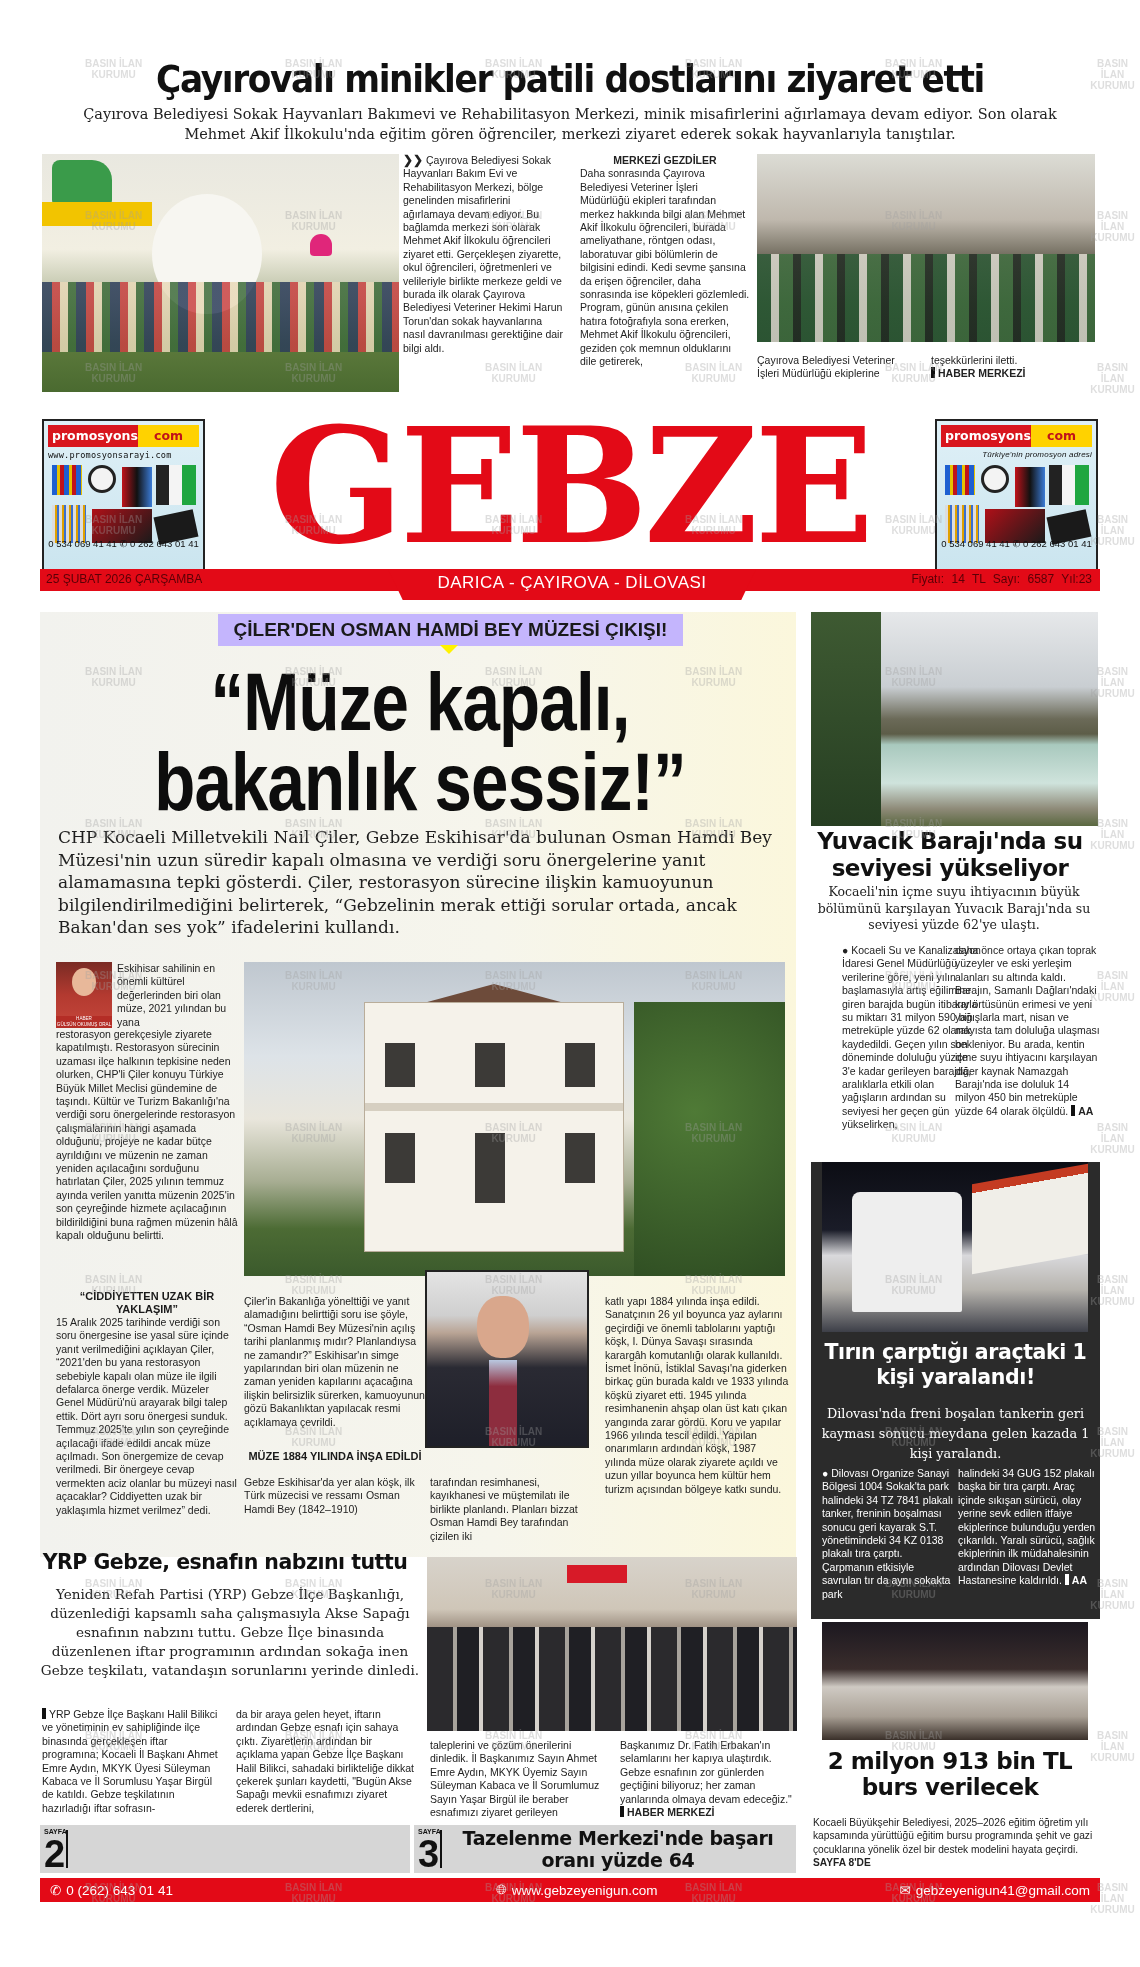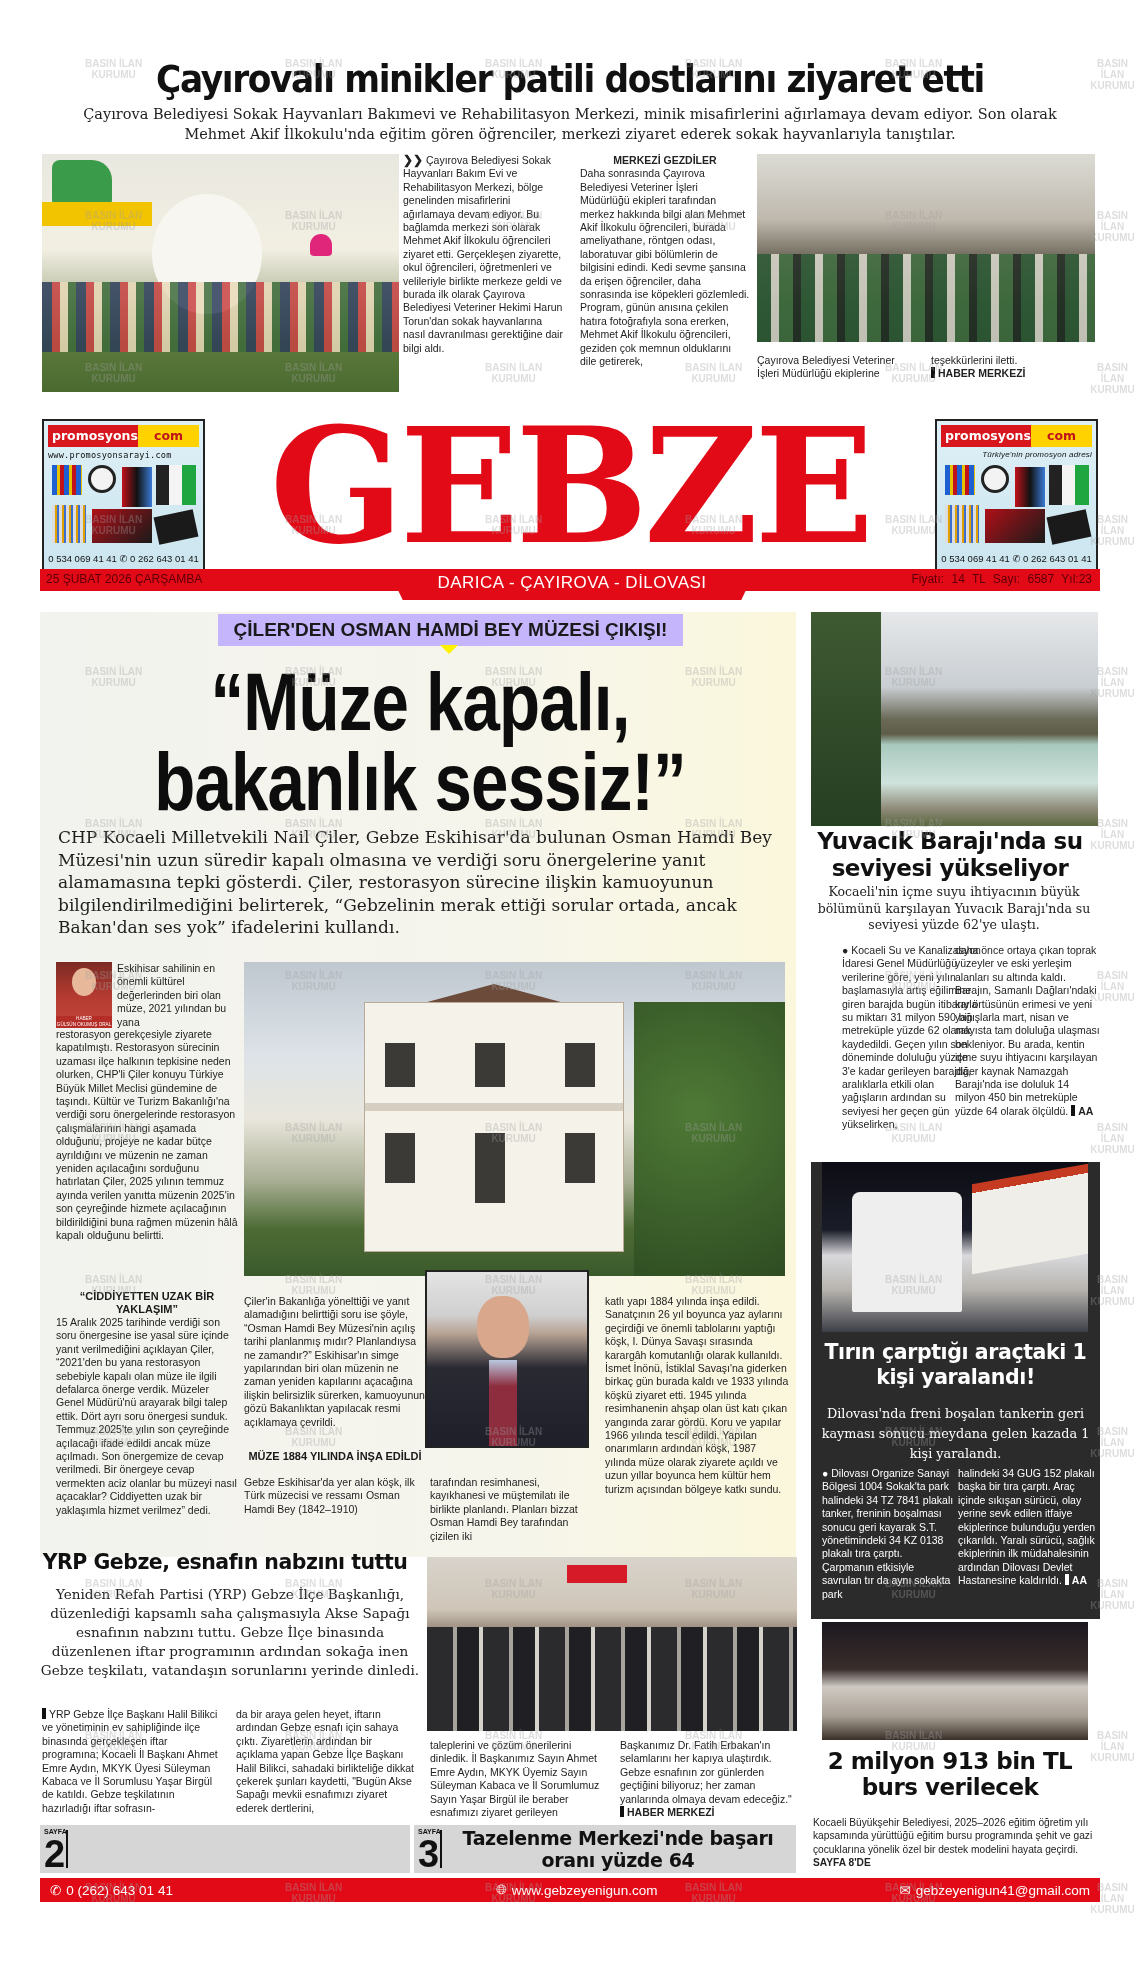--- a/index.html
+++ b/index.html
@@ -12,21 +12,21 @@
   #top-deck { left: 60px; top: 104px; width: 1020px; text-align: center; font-family: "DejaVu Serif", serif; font-size: 14.5px; line-height: 20px; color: #222; }
   .photo { background: #888; overflow: hidden; }
   #top-photo-left { left: 42px; top: 154px; width: 357px; height: 238px; background: linear-gradient(180deg, #e9e8e0 0%, #f2efe2 40%, #b9bfa3 60%, #5d7a3c 80%, #4a6a30 100%); }
   #top-photo-right { left: 757px; top: 154px; width: 338px; height: 188px; background: linear-gradient(180deg, #dcdcd5 0%, #bfb8ad 35%, #6f6a5c 55%, #3e4d33 80%, #2f3a28 100%); }
 
   
   .ad-box { width: 163px; height: 152px; border: 2px solid #222; background: linear-gradient(180deg, #dff0f7 0%, #cbe5ef 100%); }
   .ad-top { position: absolute; left: 4px; top: 4px; width: 151px; height: 22px; background: #d8161e; color: #fff; font-family: "DejaVu Sans", sans-serif; font-weight: 700; font-size: 12.5px; line-height: 22px; padding-left: 4px; }
   .ad-top .com { position: absolute; right: 0; top: 0; height: 22px; background: #ffd200; color: #c0121a; padding: 0 16px; }
   .ad-url { position: absolute; left: 4px; top: 29px; width: 151px; font-family: "DejaVu Sans Mono", monospace; font-size: 8.6px; color: #111; letter-spacing: 0.2px; }
-  .ad-phones { position: absolute; left: 2px; bottom: 5px; width: 155px; text-align: center; font-family: "Liberation Sans", sans-serif; font-size: 9.5px; color: #111; white-space: nowrap; }
+  .ad-phones { position: absolute; left: 2px; bottom: 20px; width: 155px; text-align: center; font-family: "Liberation Sans", sans-serif; font-size: 9.5px; color: #111; white-space: nowrap; }
   .ad-products { position: absolute; left: 8px; top: 44px; width: 145px; height: 78px; }
   #masthead-logo { left: 238px; top: 412px; width: 664px; height: 160px; }
   #logo-text { position: absolute; left: 0; top: -6px; width: 664px; text-align: center; font-family: "DejaVu Serif", serif; font-weight: 900; font-size: 160px; line-height: 160px; color: #e30a17; letter-spacing: -4px; transform: scaleX(0.98); }
   #logo-sub { position: absolute; left: 125px; top: 114px; background: #fff; padding: 0 8px; font-family: "DejaVu Serif", serif; font-size: 30px; color: #e30a17; line-height: 36px; }
   #date-bar { left: 40px; top: 569px; width: 1060px; height: 22px; background: #e30a17; }
   #date-bar .tab { position: absolute; left: 348px; top: 0; width: 368px; height: 31px; background: #e30a17; clip-path: polygon(0 0, 100% 0, 96% 100%, 4% 100%); }
   #date-text { position: absolute; left: 6px; top: 3px; font-family: "Liberation Sans", sans-serif; font-size: 12px; color: #5a0006; }
   #regions-text { position: absolute; left: 348px; top: 4px; width: 368px; text-align: center; font-family: "Liberation Sans", sans-serif; font-size: 17px; color: #fff; letter-spacing: 0.5px; }
   #price-text { position: absolute; right: 8px; top: 3px; font-family: "Liberation Sans", sans-serif; font-size: 12px; color: #5a0006; word-spacing: 4px; }
 

